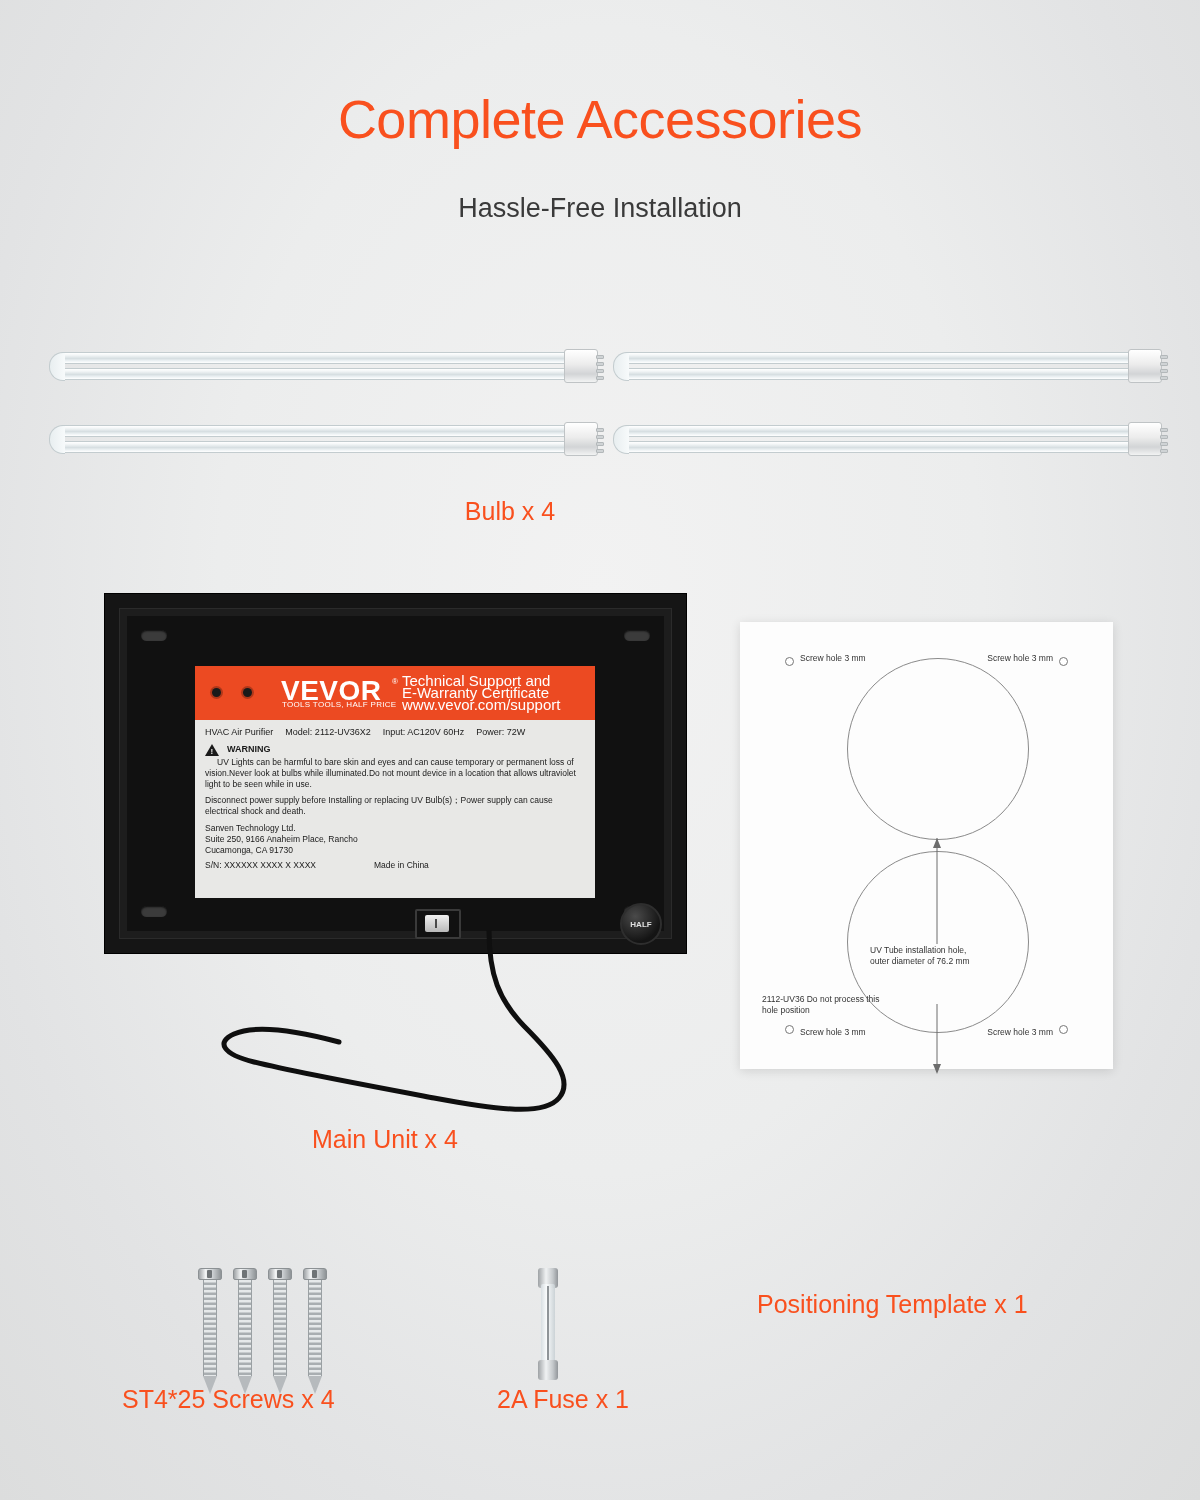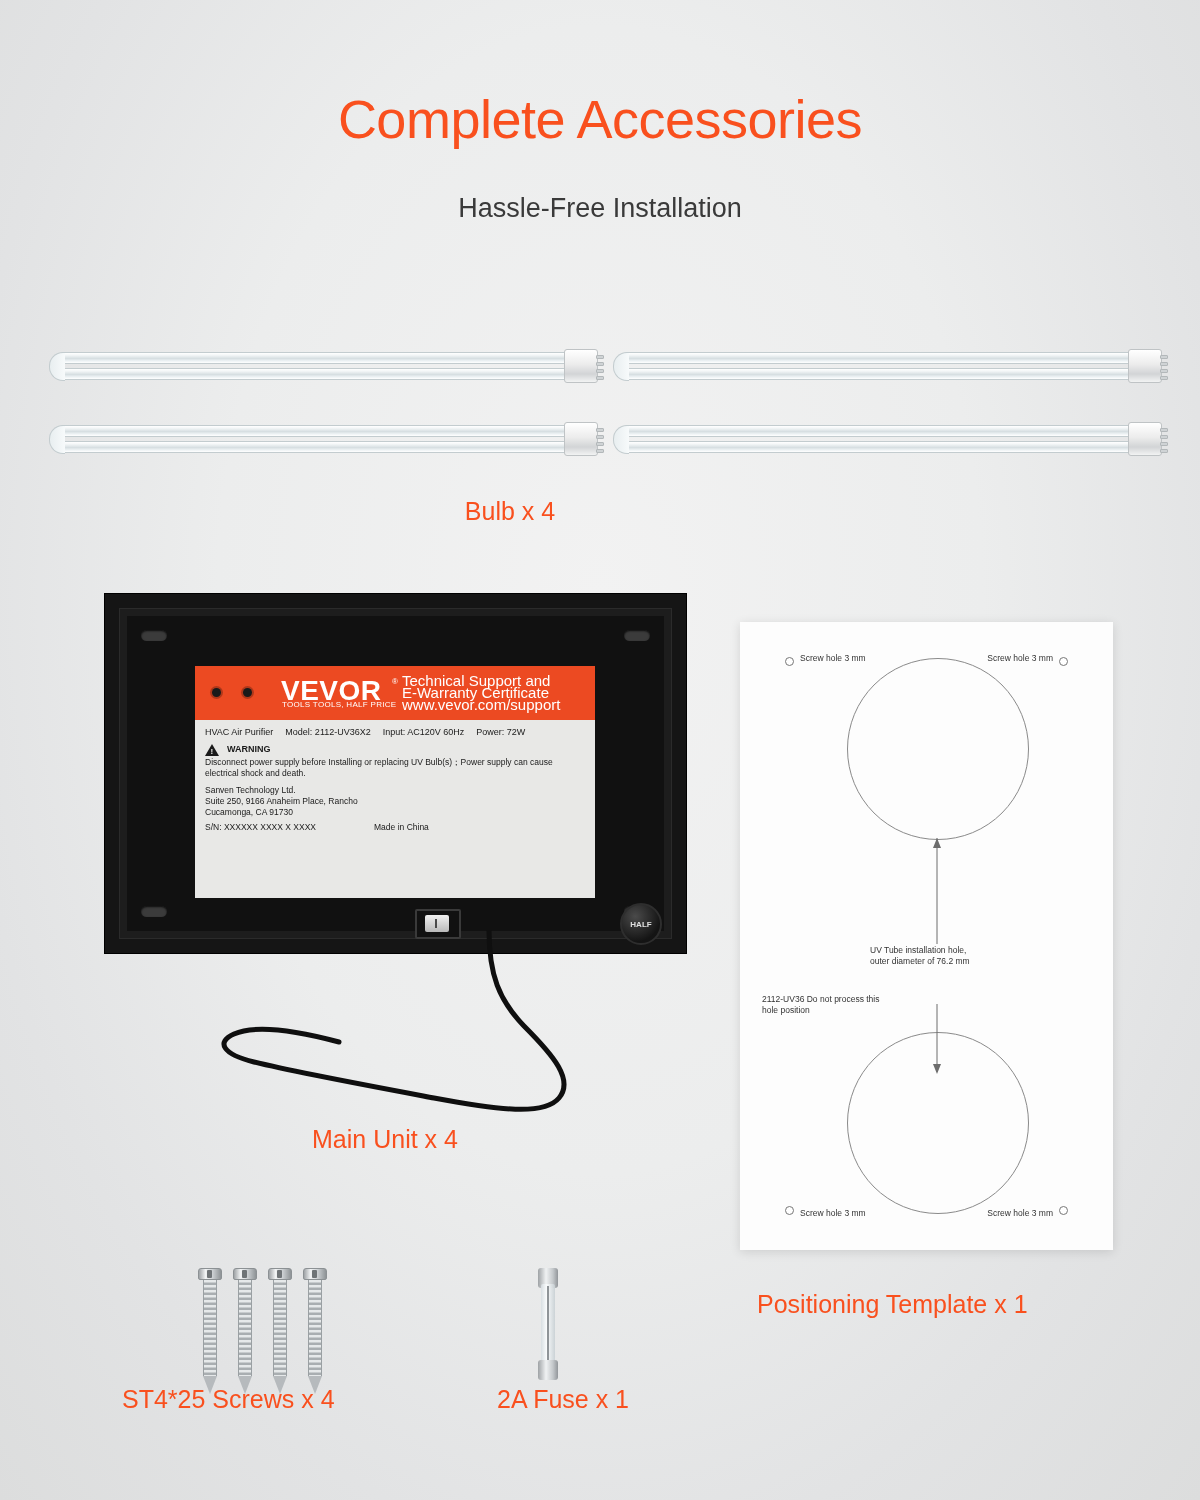--- a/index.html
+++ b/index.html
@@ -282,21 +282,21 @@
     height: 200px;
     pointer-events: none;
   }
 
   
   .template {
     position: absolute;
     left: 740px;
     top: 622px;
     width: 373px;
-    height: 628px;
+    height: 447px;
     background: #fdfdfd;
     box-shadow: 0 2px 10px rgba(0,0,0,0.12);
   }
   .template .t-text {
     position: absolute;
     font-size: 8.5px;
     color: #333;
     line-height: 11px;
     white-space: nowrap;
   }
@@ -467,20 +467,21 @@
       </div>
     </div>
     <div class="label-body">
       <div class="spec-line">
         <span>HVAC Air Purifier</span><span>Model: 2112-UV36X2</span><span>Input: AC120V 60Hz</span><span>Power: 72W</span>
       </div>
       <div class="warn-head">
         <span class="warn-tri"></span>
         <span>WARNING</span>
       </div>
+      <div class="para indent">UV Lights can be harmful to bare skin and eyes and can cause temporary or permanent loss of vision.Never look at bulbs while illuminated.Do not mount device in a location that allows ultraviolet light to be seen while in use.</div>
       <div class="para">Disconnect power supply before Installing or replacing UV Bulb(s)；Power supply can cause electrical shock and death.</div>
       <div class="addr">Sanven Technology Ltd.</div>
       <div>Suite 250, 9166 Anaheim Place, Rancho</div>
       <div>Cucamonga, CA 91730</div>
       <div class="sn-row">
         <span>S/N: XXXXXX XXXX X XXXX</span><span class="made">Made in China</span>
       </div>
     </div>
   </div>
 

